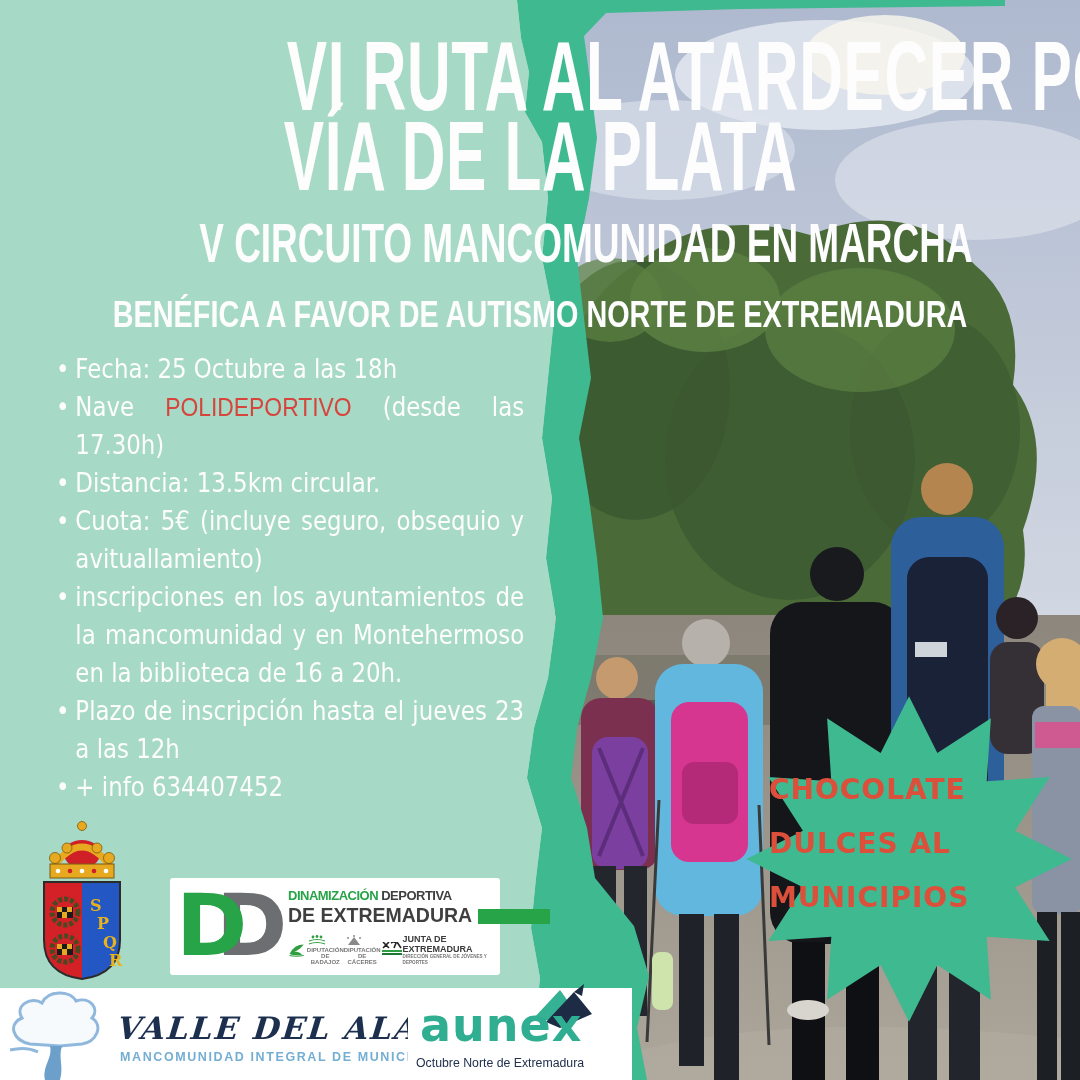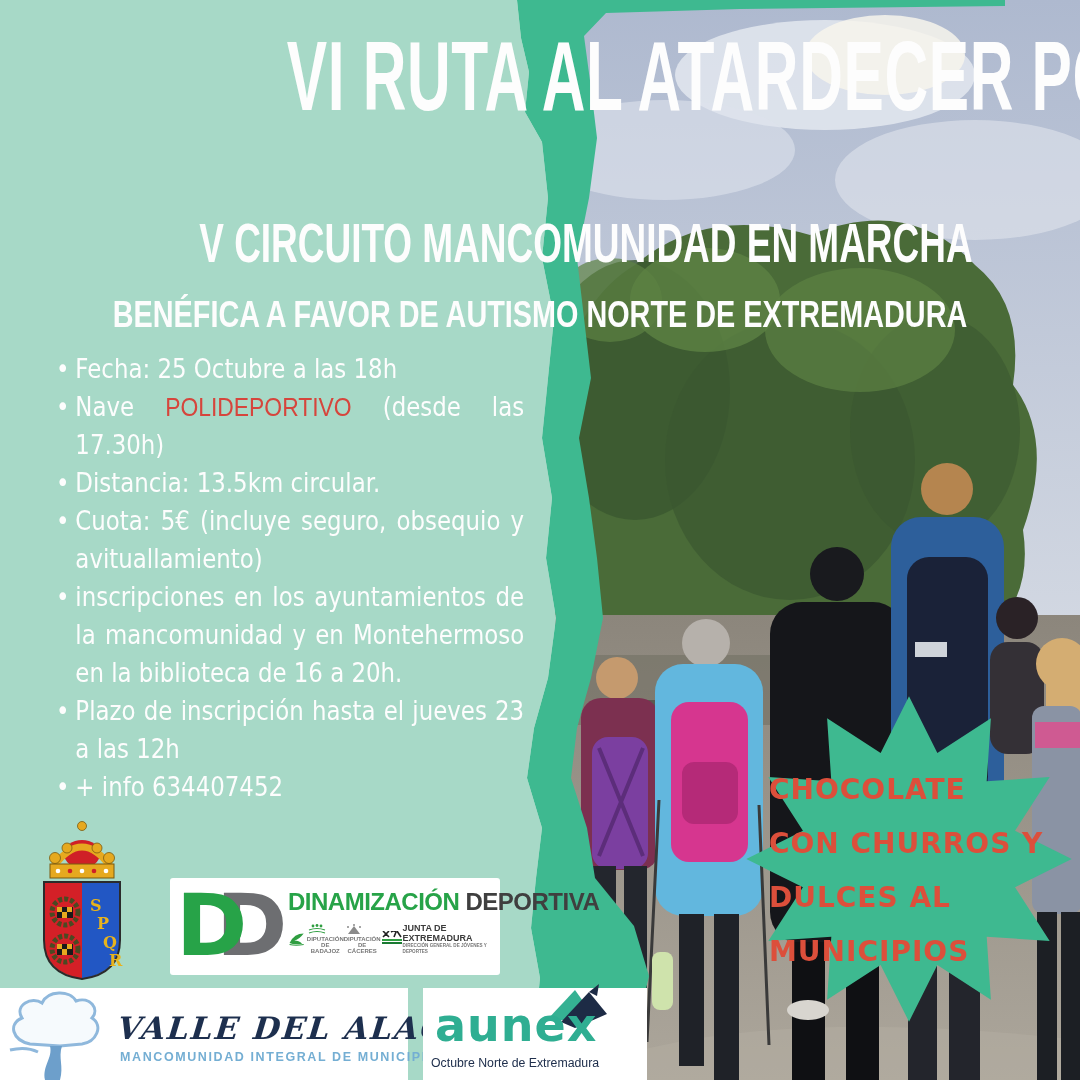--- a/index.html
+++ b/index.html
@@ -38,38 +38,38 @@
 
   
   .escudo{position:absolute;left:22px;top:812px;width:120px;height:170px;}
   .ddbox{position:absolute;left:170px;top:878px;width:330px;height:97px;background:#fff;
          border-radius:3px;}
   .dd-letters{position:absolute;left:6px;top:2px;font-family:"DejaVu Sans",sans-serif;
               font-weight:bold;font-size:86px;line-height:90px;}
   .dd-letters .d1{color:#27a348;position:absolute;left:0;top:0;}
   .dd-letters .d2{color:#6d6e71;position:absolute;left:40px;top:0;}
   .dd-right{position:absolute;left:118px;top:10px;width:206px;}
-  .dd-line1{font-weight:bold;font-size:24px;letter-spacing:-0.5px;white-space:nowrap;}
+  .dd-line1{font-weight:bold;font-size:13px;letter-spacing:-0.5px;white-space:nowrap;}
   .dd-line1 .g{color:#27a348;} .dd-line1 .k{color:#3f3f3f;}
   .dd-line2{font-weight:bold;font-size:19.5px;color:#3f3f3f;white-space:nowrap;margin-top:1px;}
   .dd-bar{display:inline-block;width:72px;height:15px;background:#27a348;vertical-align:middle;margin-left:6px;}
   .dd-partners{display:flex;align-items:center;margin-top:7px;}
   .mini{text-align:center;font-size:6px;color:#777;font-weight:bold;line-height:6px;}
   .junta-txt{text-align:left;color:#444;}
   .junta-t1{font-size:9px;font-weight:bold;letter-spacing:0;color:#3b3b3b;line-height:10px;}
   .junta-t2{font-size:4.6px;color:#777;line-height:6px;}
 
   .vallebox{position:absolute;left:0;top:988px;width:408px;height:92px;background:#fff;}
   .valle-name{position:absolute;left:118px;top:22px;width:288px;
               font-family:"DejaVu Serif",serif;font-style:italic;font-weight:bold;
               font-size:31px;color:#1d2f4e;letter-spacing:2px;transform:skewX(-6deg);white-space:nowrap;}
   .valle-sub{position:absolute;left:120px;top:62px;font-size:12.5px;color:#74aed3;
              font-weight:bold;letter-spacing:1.6px;white-space:nowrap;}
 
-  .aunexbox{position:absolute;left:423px;top:988px;width:224px;height:92px;background:#fff;}
+  .aunexbox{position:absolute;left:408px;top:988px;width:224px;height:92px;background:#fff;}
   .aunex-name{position:absolute;left:12px;top:14px;font-family:"DejaVu Sans",sans-serif;
               font-weight:bold;font-size:46px;color:#2fae92;letter-spacing:1px;line-height:46px;}
   .aunex-sub{position:absolute;left:8px;top:68px;font-size:12.3px;color:#20304d;white-space:nowrap;}
   .aunex-bird{position:absolute;left:118px;top:-6px;}
 </style>
 </head>
 <body>
 
 <div class="poster">
 
@@ -155,20 +155,23 @@
 
   <svg class="layer" width="1080" height="1080" viewBox="0 0 1080 1080">
     <path fill="#3eb990" d="M517,0 L1005,0 L1005,6 L740,9 L606,13 L584,36 L591,88 L597,138 L589,198 L577,258 L584,318 L591,378 L579,438 L589,498 L597,558 L603,618 L591,678 L577,728 L571,778 L587,828 L595,878 L634,926 L649,976 L637,1028 L647,1080
          L542,1080 L535,1028 L540,978 L531,928 L536,878 L542,828 L527,778 L534,728 L548,678 L556,618 L546,558 L552,498 L542,438 L548,378 L554,318 L542,258 L548,198 L542,142 L525,112 L529,72 L521,38 Z"></path>
     <path fill="#a7d9c7" d="M0,0 L517,0 L521,38 L529,72 L525,112 L542,142 L548,198 L542,258 L554,318 L548,378 L542,438 L552,498 L546,558 L556,618 L548,678 L534,728 L527,778 L542,828 L536,878 L531,928 L540,978 L535,1028 L542,1080 L0,1080 Z"></path>
   </svg>
 
   <div class="headline title1">
     <span class="hscale">VI RUTA AL ATARDECER POR LA</span>
   </div>
+  <div class="headline title2">
+    <span class="hscale">VÍA DE LA PLATA</span>
+  </div>
   <div class="headline subtitle">
     <span class="hscale">V CIRCUITO MANCOMUNIDAD EN MARCHA</span>
   </div>
   <div class="headline tagline">
     <span class="hscale">BENÉFICA A FAVOR DE AUTISMO NORTE DE EXTREMADURA</span>
   </div>
 
   <ul class="details">
     <li><span>Fecha: 25 Octubre a las 18h</span><span class="hl"></span><span></span></li>
     <li><span>Nave </span><span class="hl">POLIDEPORTIVO</span><span> (desde las 17.30h)</span></li>
@@ -178,21 +181,20 @@
     <li><span>Plazo de inscripción hasta el jueves 23 a las 12h</span><span class="hl"></span><span></span></li>
     <li><span>+ info 634407452</span><span class="hl"></span><span></span></li>
   </ul>
 
   <div class="badge">
     <svg width="336" height="336" viewBox="0 0 320 320" preserveAspectRatio="none">
       <polygon fill="#3eb990" points="160,5 187,59 238,26 234,86 294,82 261,133 315,160 261,187 294,238 234,234 238,294 187,261 160,315 133,261 82,294 86,234 26,238 59,187 5,160 59,133 26,82 86,86 82,26 133,59"></polygon>
     </svg>
     <div class="badge-text">
       <div>CHOCOLATE</div>
-      <div>CON CHURROS Y</div>
       <div>DULCES AL</div>
       <div>MUNICIPIOS</div>
     </div>
   </div>
 
   <div class="escudo">
     <svg width="120" height="170" viewBox="0 0 120 170">
 
       <ellipse cx="60" cy="42" rx="18" ry="14" fill="#cf2027"></ellipse>
       <path d="M32,54 Q60,16 88,54" fill="none" stroke="#e6a91f" stroke-width="7"></path>
@@ -236,20 +238,21 @@
     </svg>
   </div>
 
   <div class="ddbox">
     <div class="dd-letters">
       <span class="d2">D</span>
       <span class="d1">D</span>
     </div>
     <div class="dd-right">
       <div class="dd-line1"><span class="g">DINAMIZACIÓN</span> <span class="k">DEPORTIVA</span></div>
+      <div class="dd-line2"><span>DE EXTREMADURA</span><span class="dd-bar"></span></div>
       <div class="dd-partners">
         <svg width="24" height="18" viewBox="0 0 24 18">
           <path d="M2,14 Q8,2 20,2 Q14,10 8,11 Q14,11 18,15 Q8,17 2,14 Z" fill="#2f9e41"></path>
           <path d="M2,16 Q10,18 20,16" stroke="#2f9e41" stroke-width="1.5" fill="none"></path>
         </svg>
         <div class="mini">
           <svg width="20" height="12" viewBox="0 0 20 12">
               <circle cx="6" cy="2" r="1.4" fill="#2f9e41"></circle>
               <circle cx="10" cy="1.5" r="1.4" fill="#2f9e41"></circle>
               <circle cx="14" cy="2" r="1.4" fill="#2f9e41"></circle>

